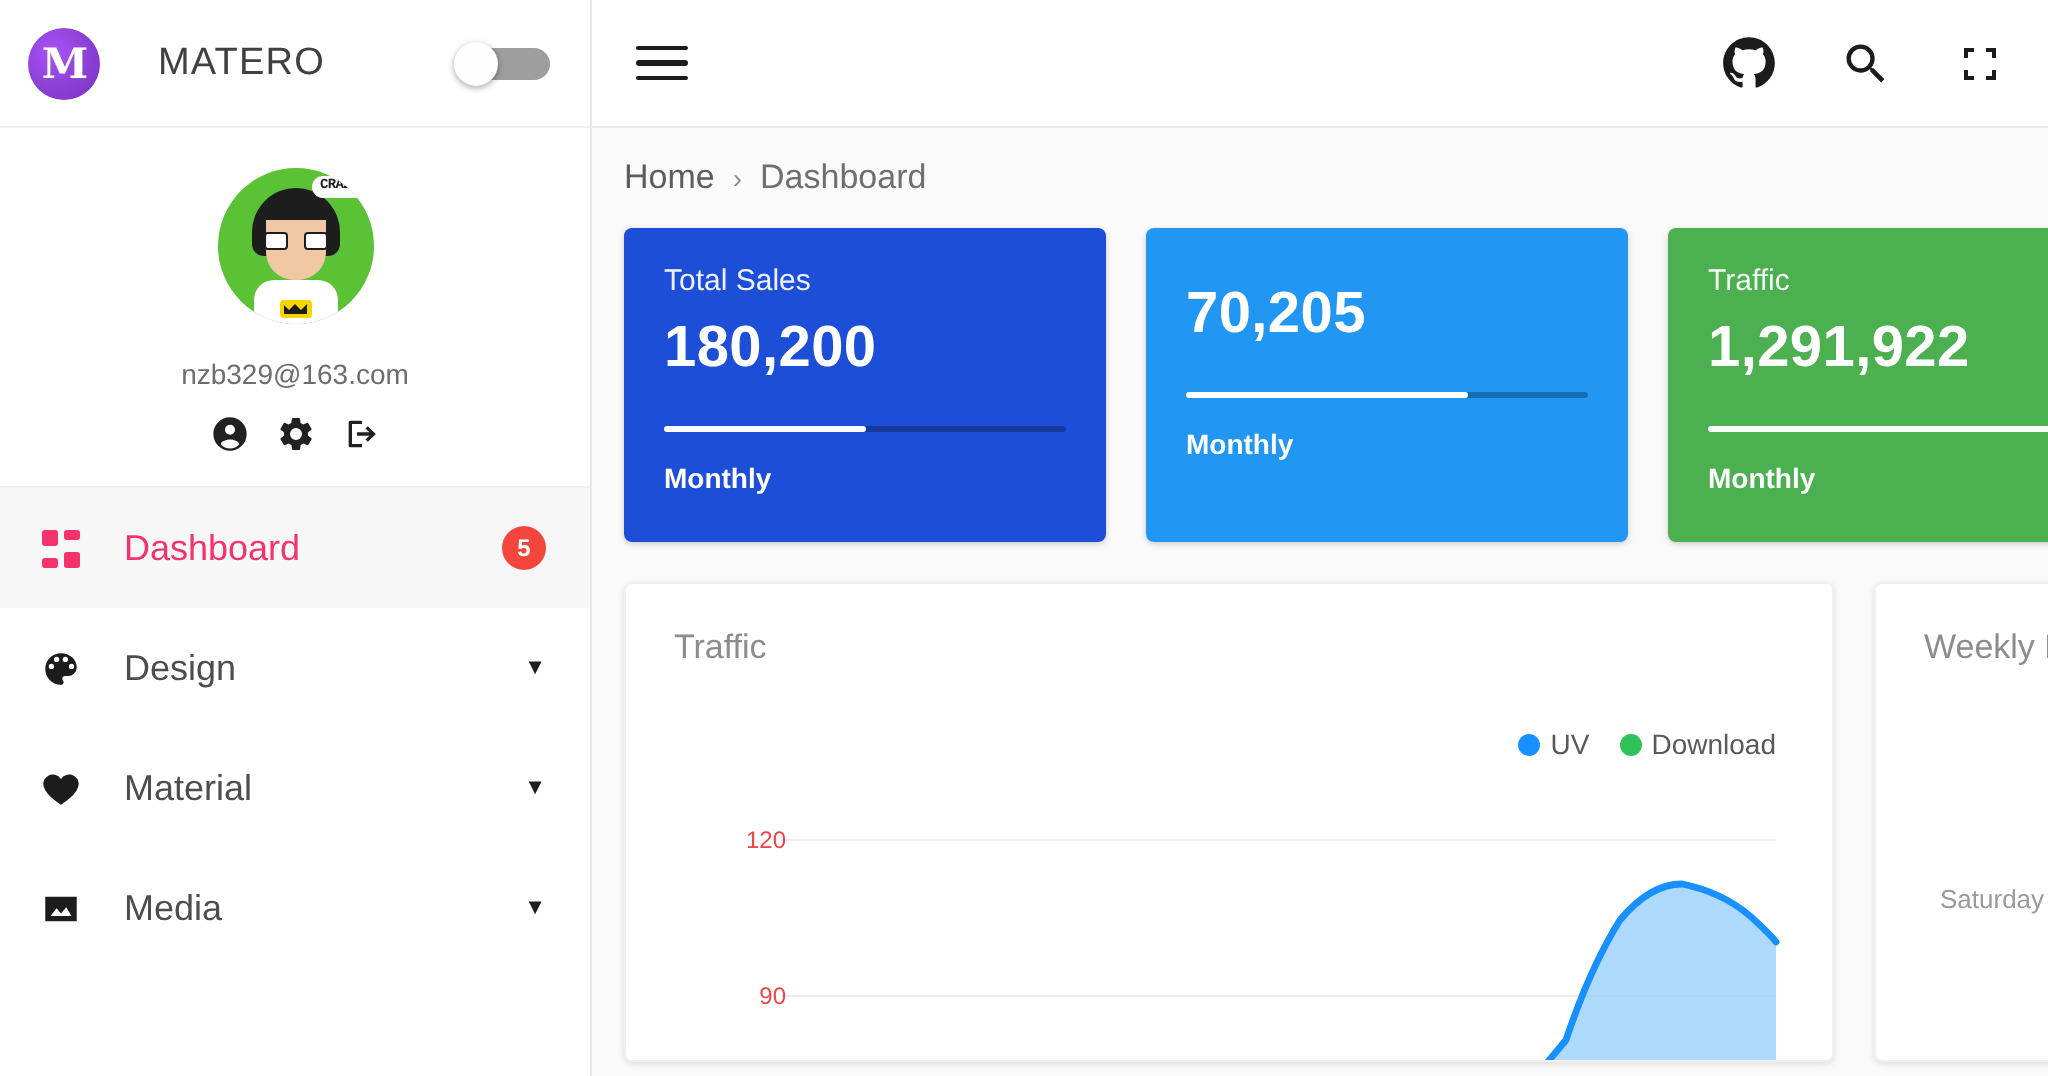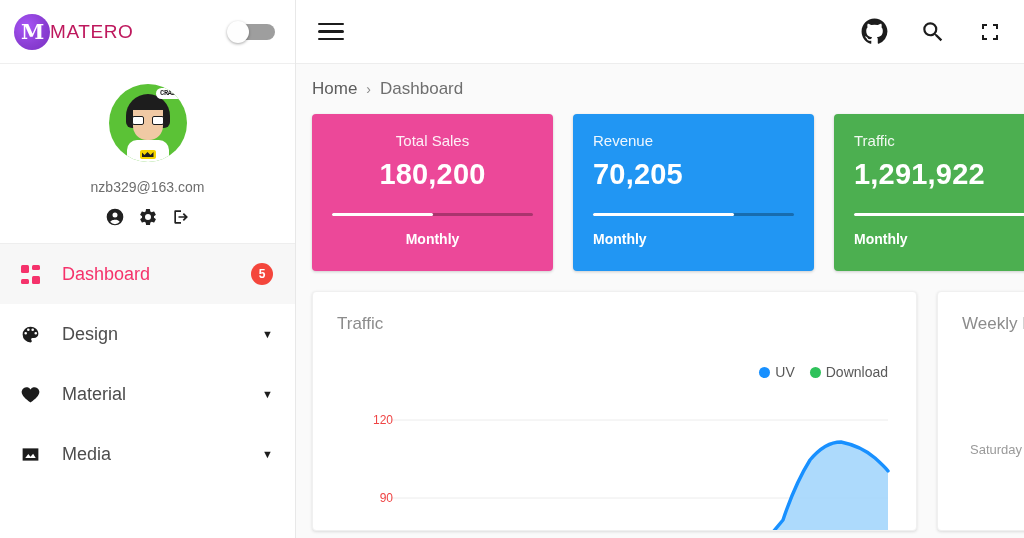--- a/index.html
+++ b/index.html
@@ -33,23 +33,23 @@
     flex: 0 0 36px;
     position: relative;
   }
   .brand-logo .mglyph {
     color: #fff; font-size: 21px; font-weight: 700;
     font-family: "DejaVu Serif", serif;
     letter-spacing: -1px;
     line-height: 1;
   }
   .brand-name {
-    margin-left: 0;
+    margin-left: 29px;
     font-size: 19px; letter-spacing: .6px;
-    color: #be185d;
+    color: #404040;
   }
   .brand-toggle {
     margin-left: auto; margin-right: 6px;
     width: 48px; height: 22px;
     position: relative; cursor: pointer;
   }
   .brand-toggle .track {
     position: absolute; right: 0; top: 3px;
     width: 40px; height: 16px; border-radius: 8px;
     background: #9e9e9e;
@@ -362,31 +362,30 @@
     <div class="content">
 
       <div class="crumb">
         <span class="c-home">Home</span>
         <span class="c-sep">›</span>
         <span class="c-cur">Dashboard</span>
       </div>
 
       <div class="cards">
 
-        <div class="card" id="card0" style="background: #ec4899; text-align: center;">
+        <div class="card" id="card0" style="background: #1d4ed8;">
           <div class="c-title">Total Sales</div>
           <div class="c-value">180,200</div>
           <div class="c-bar">
               <i id="bar0" style="width: 50%;"></i>
             </div>
           <div class="c-sub">Monthly</div>
         </div>
 
         <div class="card" id="card1" style="background: rgb(33, 150, 243);">
-          <div class="c-title">Revenue</div>
           <div class="c-value">70,205</div>
           <div class="c-bar">
               <i id="bar1" style="width: 70%;"></i>
             </div>
           <div class="c-sub">Monthly</div>
         </div>
 
         <div class="card" id="card2" style="background: rgb(76, 175, 80);">
           <div class="c-title">Traffic</div>
           <div class="c-value">1,291,922</div>

